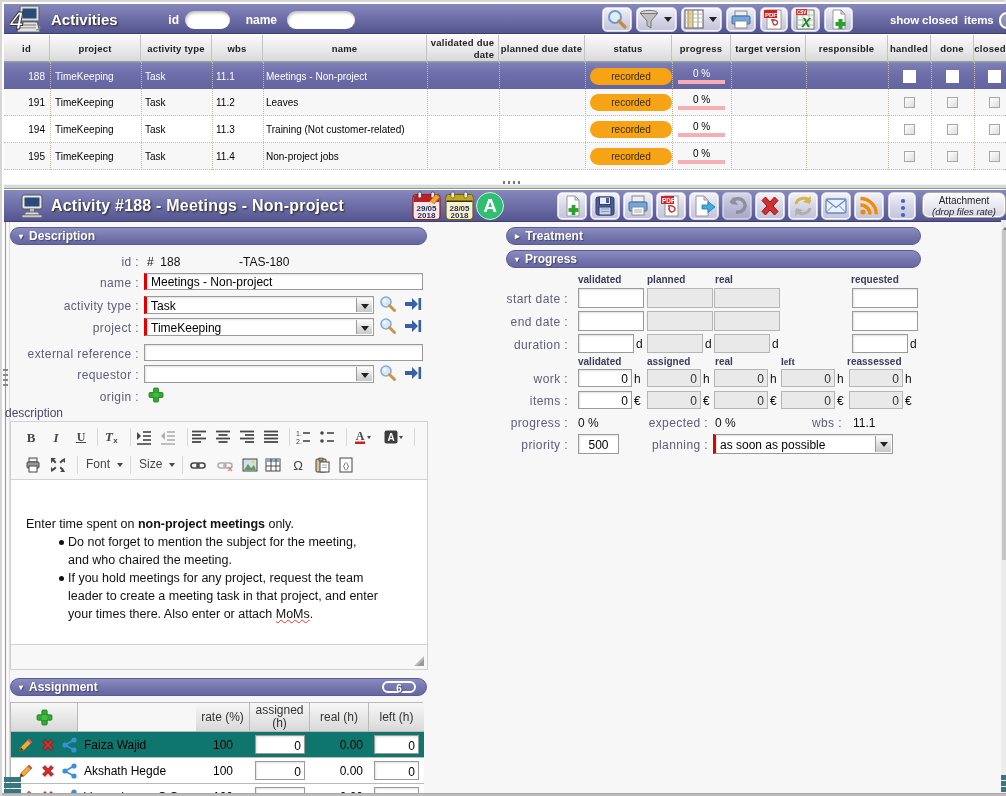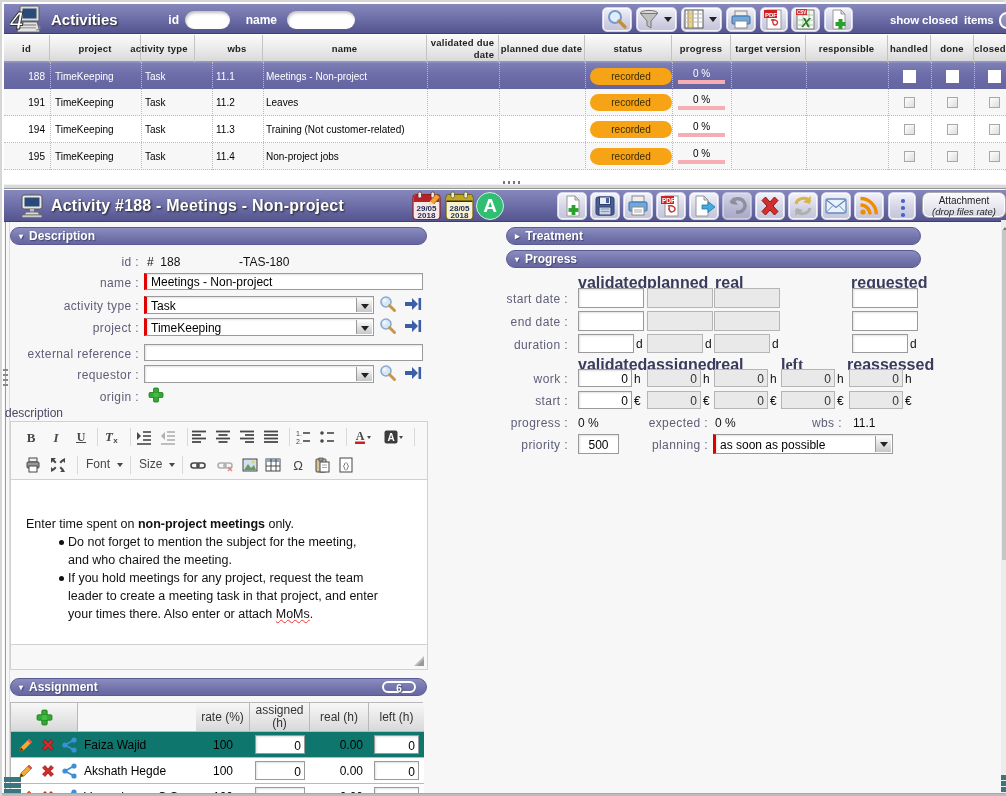--- a/index.html
+++ b/index.html
@@ -27,21 +27,21 @@
 .hdrcell { position:absolute; font-size:9.5px; font-weight:bold; letter-spacing:0.2px; color:#222; text-align:center;
   border-right:1px solid #c3c3c3; display:flex; align-items:center; justify-content:center; line-height:12px;}
 .cbx { position:absolute; width:13px; height:13px; top:7px; }
 .cbx.g { width:11px; height:11px; top:8px; background:linear-gradient(135deg,#fff,#ddd); border:1px solid #a8a8a8; box-shadow:inset 1px 1px 1px #f8f8f8; }
 .cbx.w { background:#fff; }
 .rowline { border-bottom:1px dotted #c3bc9e; }
 .dotsep { border-right:1px dotted #c3bc9e; }
 .toolbtn { position:absolute; border:1px solid #d2d2e8; border-radius:5px;
   background:linear-gradient(#f3f3fa,#d4d4e6 55%,#c3c3da);
   box-shadow:inset 0 0 0 1px rgba(255,255,255,.8); }
-.colhdr { position:absolute; font-size:16px; font-weight:bold; color:#3b3b5e; }
+.colhdr { position:absolute; font-size:10px; font-weight:bold; color:#3b3b5e; }
 .unit { position:absolute; font-size:12px; color:#111; }
 .val { position:absolute; font-size:12px; color:#111; }
 .atabhdr { background:linear-gradient(#f7f7f7,#e2e2e2 70%,#d8d8d8); border-right:1px solid #b9b9b9;
   position:absolute; font-size:12px; color:#333; display:flex; align-items:center; justify-content:center; text-align:center; line-height:13px;}
 </style>
 </head>
 <body>
 <div id="frame">
 
 <div class="abs purplebar" style="left:2px; top:2px; width:1002px; height:30px;">
@@ -125,21 +125,21 @@
   </div>
   <div class="abs" style="left:886px; top:10px; font-size:11.5px; font-weight:bold; color:#fff; white-space:nowrap; letter-spacing:-0.1px;">show closed&nbsp;&nbsp;items</div>
   <div class="abs" style="left:995px; top:8px; width:30px; height:17px; border:2.5px solid #fff; border-radius:8px; background:rgba(255,255,255,.25);"></div>
 </div>
 
 <div id="listwrap" class="abs" style="left:2px; top:33px; width:1002px; height:136px; font-size:10px;">
 
   <div class="abs" style="left:0; top:0; width:1002px; height:27px; background:linear-gradient(#fbfbfb,#e8e8e8 60%,#d9d9d9); border-bottom:1px solid #9a9a9a;"></div>
   <div class="hdrcell" style="left:0; top:0; width:46px; height:27px;">id</div>
   <div class="hdrcell" style="left:46px; top:0; width:91px; height:27px;">project</div>
-  <div class="hdrcell" style="left:120px; top:0; width:71px; height:27px;">activity type</div>
+  <div class="hdrcell" style="left:137px; top:0; width:71px; height:27px;">activity type</div>
   <div class="hdrcell" style="left:208px; top:0; width:51px; height:27px;">wbs</div>
   <div class="hdrcell" style="left:259px; top:0; width:164px; height:27px;">name</div>
   <div class="hdrcell" style="left:423px; top:0; width:72px; height:27px;text-align:right;">validated due<br>date</div>
   <div class="hdrcell" style="left:495px; top:0; width:86px; height:27px;">planned due date</div>
   <div class="hdrcell" style="left:581px; top:0; width:87px; height:27px;">status</div>
   <div class="hdrcell" style="left:668px; top:0; width:59px; height:27px;">progress</div>
   <div class="hdrcell" style="left:727px; top:0; width:75px; height:27px;">target version</div>
   <div class="hdrcell" style="left:802px; top:0; width:82px; height:27px;">responsible</div>
   <div class="hdrcell" style="left:884px; top:0; width:43px; height:27px;">handled</div>
   <div class="hdrcell" style="left:927px; top:0; width:43px; height:27px;">done</div>
@@ -698,21 +698,21 @@
       <div class="unit" style="left:132px; top:150px;">h</div>
   <div class="inp gray num" style="left:145px; top:147px; width:54px; height:18px; padding-top:2px;">0</div>
       <div class="unit" style="left:201px; top:150px;">h</div>
   <div class="inp gray num" style="left:212px; top:147px; width:54px; height:18px; padding-top:2px;">0</div>
       <div class="unit" style="left:268px; top:150px;">h</div>
   <div class="inp gray num" style="left:279px; top:147px; width:54px; height:18px; padding-top:2px;">0</div>
       <div class="unit" style="left:335px; top:150px;">h</div>
   <div class="inp gray num" style="left:347px; top:147px; width:54px; height:18px; padding-top:2px;">0</div>
       <div class="unit" style="left:403px; top:150px;">h</div>
 
-  <label class="rl" style="left:0; top:172px; width:66px;">start :</label>
+  <label class="rl" style="left:0; top:172px; width:66px;">items :</label>
   <div class="inp num" style="left:76px; top:169px; width:54px; height:18px; padding-top:2px;">0</div>
       <div class="unit" style="left:132px; top:172px;">€</div>
   <div class="inp gray num" style="left:145px; top:169px; width:54px; height:18px; padding-top:2px;">0</div>
       <div class="unit" style="left:201px; top:172px;">€</div>
   <div class="inp gray num" style="left:212px; top:169px; width:54px; height:18px; padding-top:2px;">0</div>
       <div class="unit" style="left:268px; top:172px;">€</div>
   <div class="inp gray num" style="left:279px; top:169px; width:54px; height:18px; padding-top:2px;">0</div>
       <div class="unit" style="left:335px; top:172px;">€</div>
   <div class="inp gray num" style="left:347px; top:169px; width:54px; height:18px; padding-top:2px;">0</div>
       <div class="unit" style="left:403px; top:172px;">€</div>

